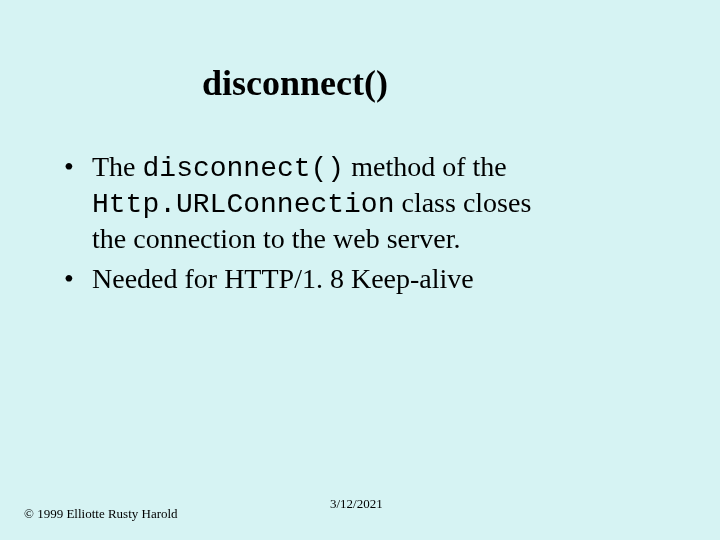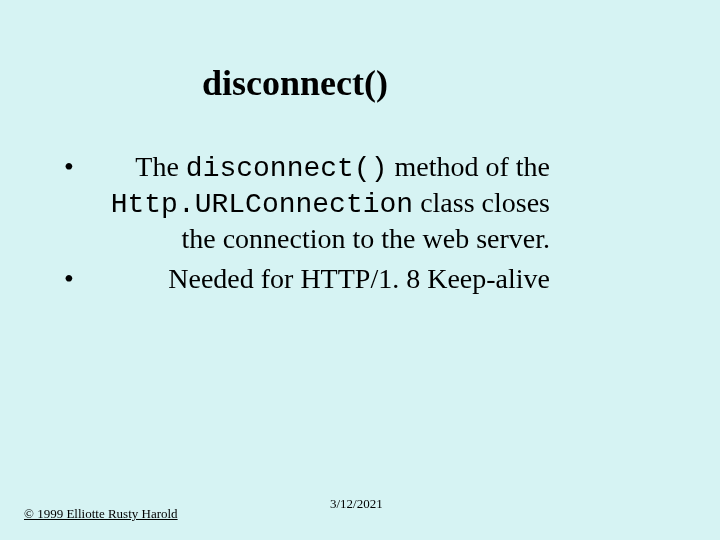--- a/index.html
+++ b/index.html
@@ -36,21 +36,20 @@
     list-style: none;
     margin: 0;
     padding: 0;
   }
   ul.bullets > li {
     position: relative;
     padding-left: 34px;
     font-size: 28px;
     line-height: 1.22;
     margin-bottom: 6px;
-    text-align: right;
   }
   ul.bullets > li::before {
     content: "•";
     position: absolute;
     left: 6px;
     top: 0;
     font-size: 28px;
   }
   .mono {
     font-family: "Courier New", Courier, monospace;
@@ -60,21 +59,20 @@
     bottom: 18px;
     left: 0;
     width: 100%;
     font-size: 13px;
     font-family: "Times New Roman", Times, serif;
   }
   .copyright {
     position: absolute;
     left: 24px;
     bottom: 0;
-    text-decoration: underline;
   }
   .date {
     position: absolute;
     left: 330px;
     bottom: 10px;
     text-align: center;
   }
 </style>
 </head>
 <body>

